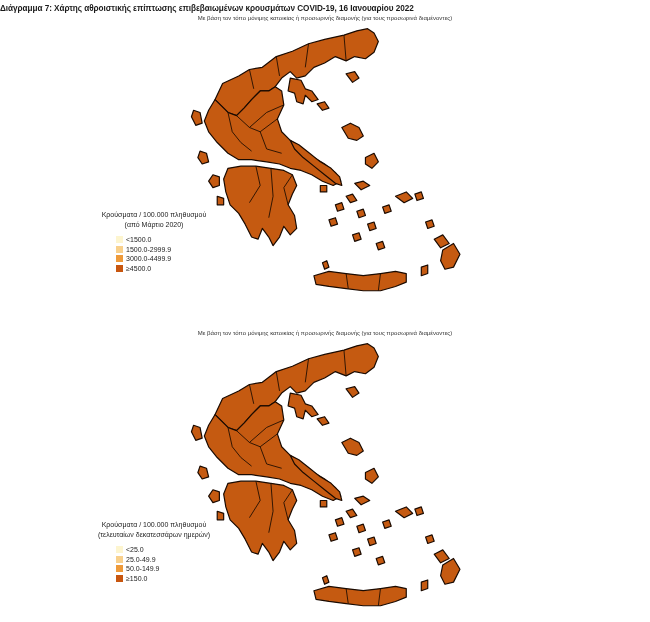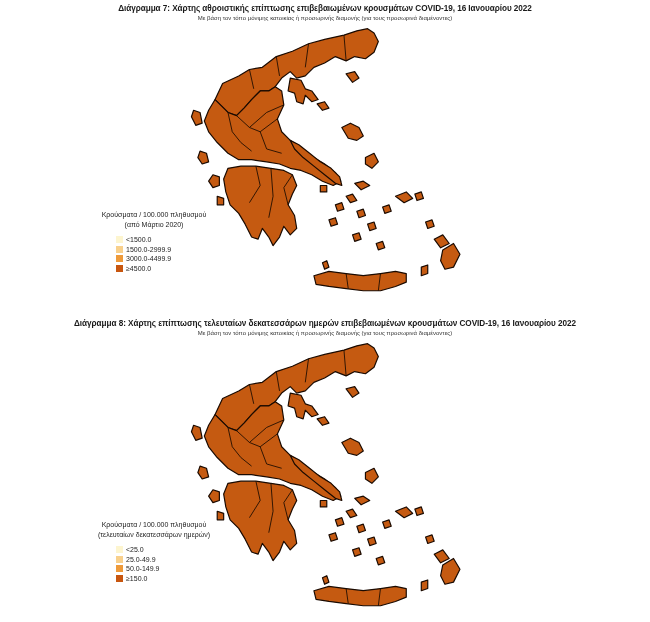--- a/index.html
+++ b/index.html
@@ -1,21 +1,21 @@
 <!DOCTYPE html>
 <html><head>
 <meta charset="utf-8">
 <style>
   html, body { margin: 0; padding: 0; background: #ffffff; }
   body { width: 650px; height: 622px; position: relative; overflow: hidden;
          font-family: "Liberation Sans", "DejaVu Sans", sans-serif; color: #1a1a1a; }
   .figure { position: absolute; left: 0; width: 650px; }
   #fig7 { top: 0; height: 310px; }
   #fig8 { top: 315px; height: 307px; }
-  .title { position: absolute; left: 0; width: 650px; text-align: center;
+  .title { position: absolute; left: 0; width: 650px; 
            font-weight: bold; font-size: 8.2px; top: 4px; letter-spacing: -0.05px; }
   .subtitle { position: absolute; left: 0; width: 650px; text-align: center;
               font-size: 6px; top: 15px; color: #333; }
   .map { position: absolute; left: 185px; top: 24px; width: 290px; height: 280px; }
   .legend { position: absolute; left: 84px; top: 210px; width: 160px; font-size: 7px; }
   #fig8 .legend { top: 205px; }
   .legend-title { text-align: center; color: #222; line-height: 10px; width: 140px; }
   .legend-items { margin-left: 32px; margin-top: 5px; }
   .legend-item { display: flex; align-items: center; height: 9.5px; }
   .swatch { width: 7px; height: 7px; margin-right: 3px; }
@@ -98,21 +98,20 @@
       </div>
       <div class="legend-item">
         <span class="swatch" style="background:#c8560f"></span>
         <span class="legend-label">≥4500.0</span>
       </div>
     </div>
   </div>
 </div>
 
 <div class="figure" id="fig8">
-  <div class="title">Διάγραμμα 8: Χάρτης επίπτωσης τελευταίων δεκατεσσάρων ημερών επιβεβαιωμένων κρουσμάτων COVID-19, 16 Ιανουαρίου 2022</div>
   <div class="subtitle">Με βάση τον τόπο μόνιμης κατοικίας ή προσωρινής διαμονής (για τους προσωρινά διαμένοντες)</div>
   <svg class="map" viewBox="0 0 270 260">
     <use href="#greece" fill="#c55a11" stroke="#1a0a00" stroke-width="1.1" stroke-linejoin="round"></use>
     <g stroke="#1a0a00" stroke-width="0.8" fill="none">
       <path d="M60,42 L64,60 M85,30 L88,48 M115,18 L112,40 M148,10 L150,34 M48,85 L60,96 L70,100 L86,88 M40,82 L44,100 L52,110 L62,118 M70,100 L76,116 L90,120 M92,75 L76,82 L60,96 M100,140 L92,152 L96,168 M66,132 L70,150 L60,166 M80,134 L82,160 L78,180 M150,232 L152,246 M182,232 L180,248"></path>
     </g>
   </svg>
   <div class="legend">
     <div class="legend-title">Κρούσματα / 100.000 πληθυσμού</div>
     <div class="legend-title">(τελευταίων δεκατεσσάρων ημερών)</div>

